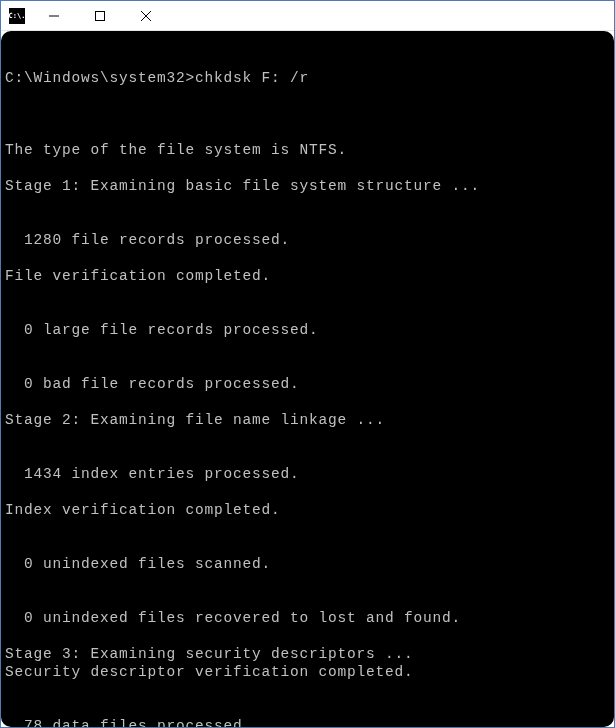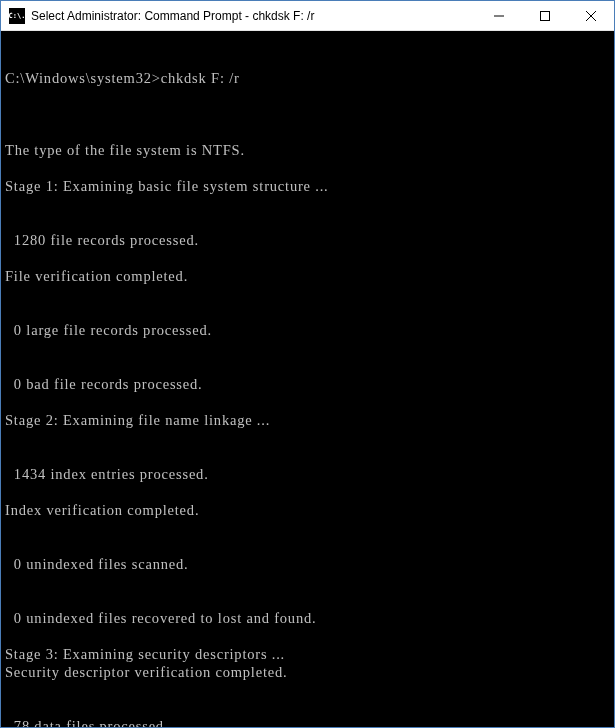--- a/index.html
+++ b/index.html
@@ -47,37 +47,37 @@
       height: 100%;
       display: flex;
       align-items: center;
       justify-content: center;
       cursor: pointer;
     }
     .titlebar-btn svg { width: 10px; height: 10px; }
     .terminal {
       background: #000000;
       color: #c0c0c0;
-      font-family: Liberation Serif, serif;
+      font-family: Liberation Mono, monospace;
       font-size: 14.5px;
       line-height: 18px;
       padding: 2px 4px;
       height: calc(100% - 30px);
       overflow: hidden;
       letter-spacing: 0.8px;
       white-space: pre;
+      border-radius: 10px;
     }
     .terminal-line { min-height: 18px; }
   </style>
 </head>
 <body>
 
 <div class="titlebar">
   <div class="titlebar-icon">C:\.</div>
-  <div class="titlebar-title">Select Administrator: Command Prompt - chkdsk  F: /r</div>
   <div class="titlebar-controls">
     <div class="titlebar-btn">
       <svg viewBox="0 0 10 10">
           <line x1="0" y1="5" x2="10" y2="5" stroke="#000" stroke-width="1"></line>
         </svg>
     </div>
     <div class="titlebar-btn">
       <svg viewBox="0 0 10 10">
           <rect x="0.5" y="0.5" width="9" height="9" fill="none" stroke="#000" stroke-width="1"></rect>
         </svg>

